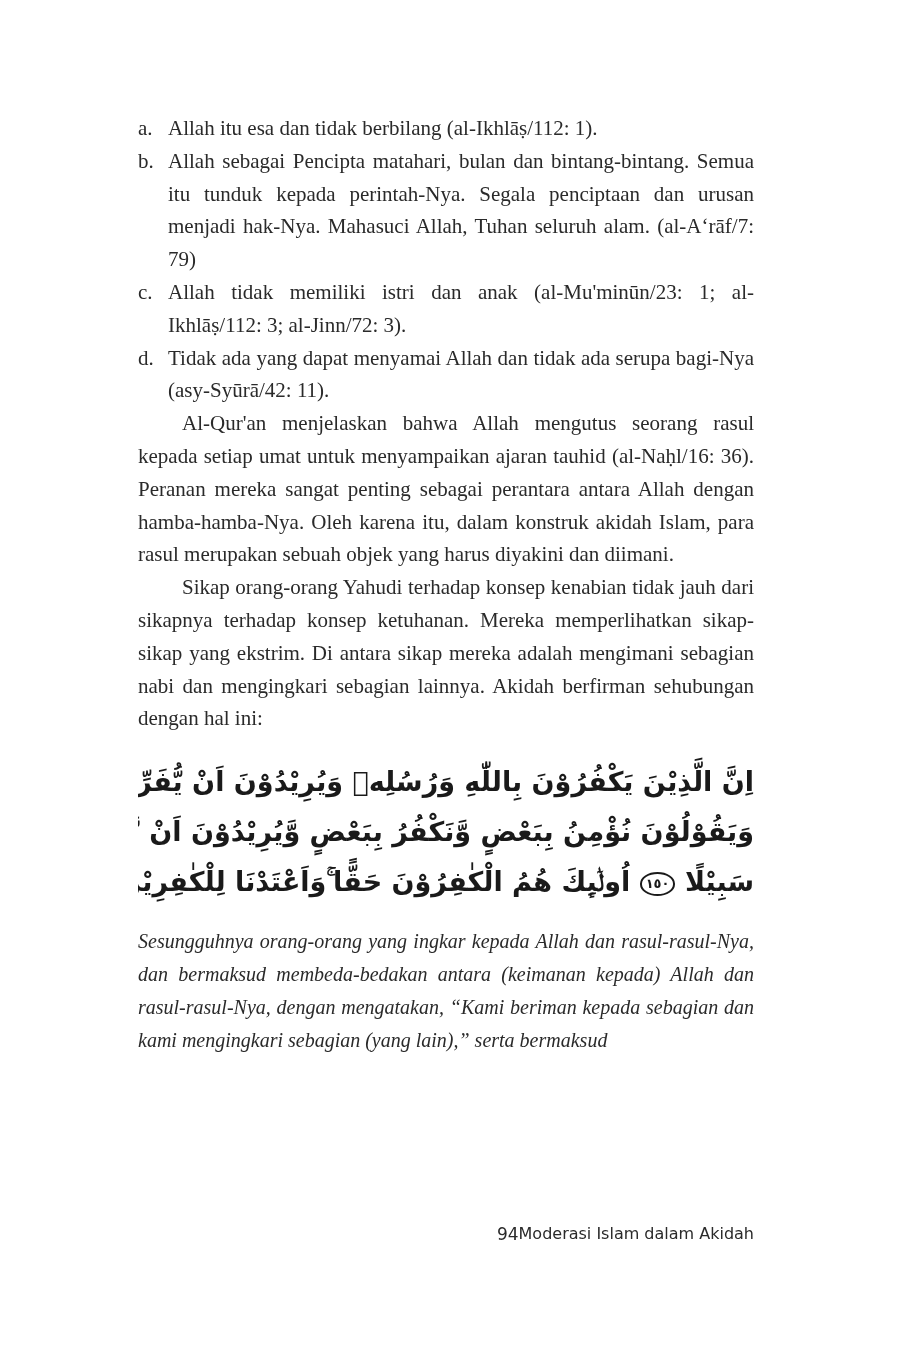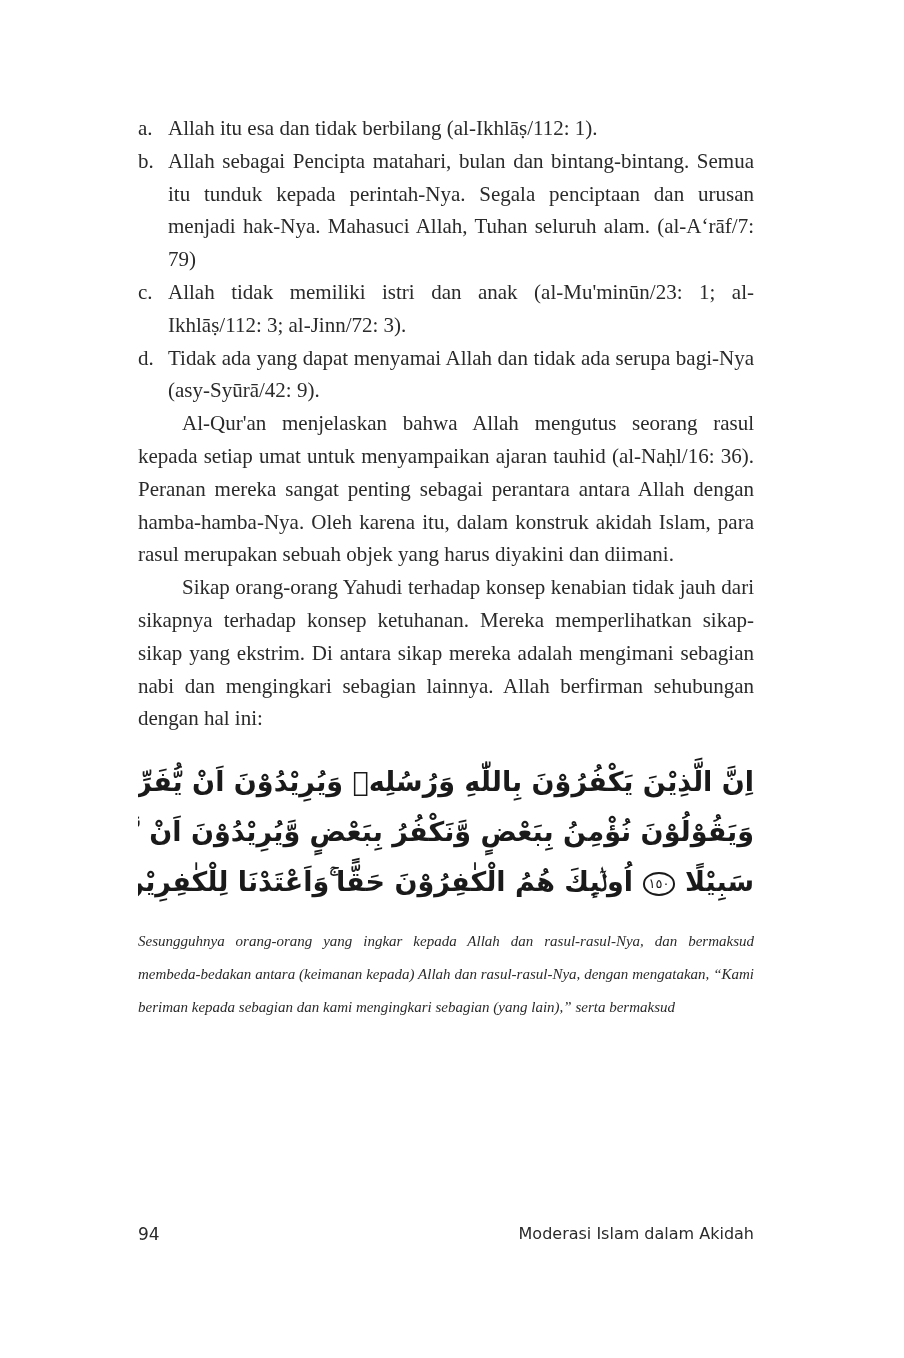--- a/index.html
+++ b/index.html
@@ -76,37 +76,37 @@
       overflow: hidden;
     }
     .ayah-mark {
       display: inline-block;
       border: 2px solid #1a1a1a;
       border-radius: 50%;
       font-size: 13px;
       line-height: 20px;
       padding: 0 4px;
       vertical-align: middle;
-      font-weight: normal;
+      font-weight: bold;
     }
     .translation {
       margin-top: 18px;
       font-style: italic;
-      font-size: 15px;
+      font-size: 20px;
       line-height: 33px;
       text-align: justify;
       color: #2a2a2a;
     }
     .footer {
       position: absolute;
       left: 138px;
       top: 1224px;
       width: 616px;
       display: flex;
-      justify-content: space-between;
+      justify-content: flex-end;
       font-family: "DejaVu Sans", sans-serif;
       font-size: 16px;
       color: #2a2a2a;
     }
     .footer .page-number {
       font-size: 17px;
     }
   </style>
 </head>
 <body>
@@ -121,27 +121,27 @@
     <li class="list-item">
       <span class="list-marker">b.</span>
       <span class="list-body">Allah sebagai Pencipta matahari, bulan dan bintang-bintang. Semua itu tunduk kepada perintah-Nya. Segala penciptaan dan urusan menjadi hak-Nya. Mahasuci Allah, Tuhan seluruh alam. (al-A‘rāf/7: 79)</span>
     </li>
     <li class="list-item">
       <span class="list-marker">c.</span>
       <span class="list-body">Allah tidak memiliki istri dan anak (al-Mu'minūn/23: 1; al-Ikhlāṣ/112: 3; al-Jinn/72: 3).</span>
     </li>
     <li class="list-item">
       <span class="list-marker">d.</span>
-      <span class="list-body">Tidak ada yang dapat menyamai Allah dan tidak ada serupa bagi-Nya (asy-Syūrā/42: 9).</span>
+      <span class="list-body">Tidak ada yang dapat menyamai Allah dan tidak ada serupa bagi-Nya (asy-Syūrā/42: 11).</span>
     </li>
   </ul>
 
 
   <p class="para">Al-Qur'an menjelaskan bahwa Allah mengutus seorang rasul kepada setiap umat untuk menyampaikan ajaran tauhid (al-Naḥl/16: 36). Peranan mereka sangat penting sebagai perantara antara Allah dengan hamba-hamba-Nya. Oleh karena itu, dalam konstruk akidah Islam, para rasul merupakan sebuah objek yang harus diyakini dan diimani.</p>
-  <p class="para">Sikap orang-orang Yahudi terhadap konsep kenabian tidak jauh dari sikapnya terhadap konsep ketuhanan. Mereka memperlihatkan sikap-sikap yang ekstrim. Di antara sikap mereka adalah mengimani sebagian nabi dan mengingkari sebagian lainnya. Allah berfirman sehubungan dengan hal ini:</p>
+  <p class="para">Sikap orang-orang Yahudi terhadap konsep kenabian tidak jauh dari sikapnya terhadap konsep ketuhanan. Mereka memperlihatkan sikap-sikap yang ekstrim. Di antara sikap mereka adalah mengimani sebagian nabi dan mengingkari sebagian lainnya. Akidah berfirman sehubungan dengan hal ini:</p>
 
   <div class="arabic-block">
     <span class="arabic-line">اِنَّ الَّذِيْنَ يَكْفُرُوْنَ بِاللّٰهِ وَرُسُلِهٖ وَيُرِيْدُوْنَ اَنْ يُّفَرِّقُوْا بَيْنَ اللّٰهِ وَرُسُلِهٖ</span>
     <span class="arabic-line">وَيَقُوْلُوْنَ نُؤْمِنُ بِبَعْضٍ وَّنَكْفُرُ بِبَعْضٍ وَّيُرِيْدُوْنَ اَنْ يَّتَّخِذُوْا بَيْنَ ذٰلِكَ</span>
     <span class="arabic-line">
       <span>سَبِيْلًا</span>
       <span class="ayah-mark">١٥٠</span>
       <span>اُولٰۤىِٕكَ هُمُ الْكٰفِرُوْنَ حَقًّا ۚوَاَعْتَدْنَا لِلْكٰفِرِيْنَ عَذَابًا مُّهِيْنًا</span>
       
     </span>

